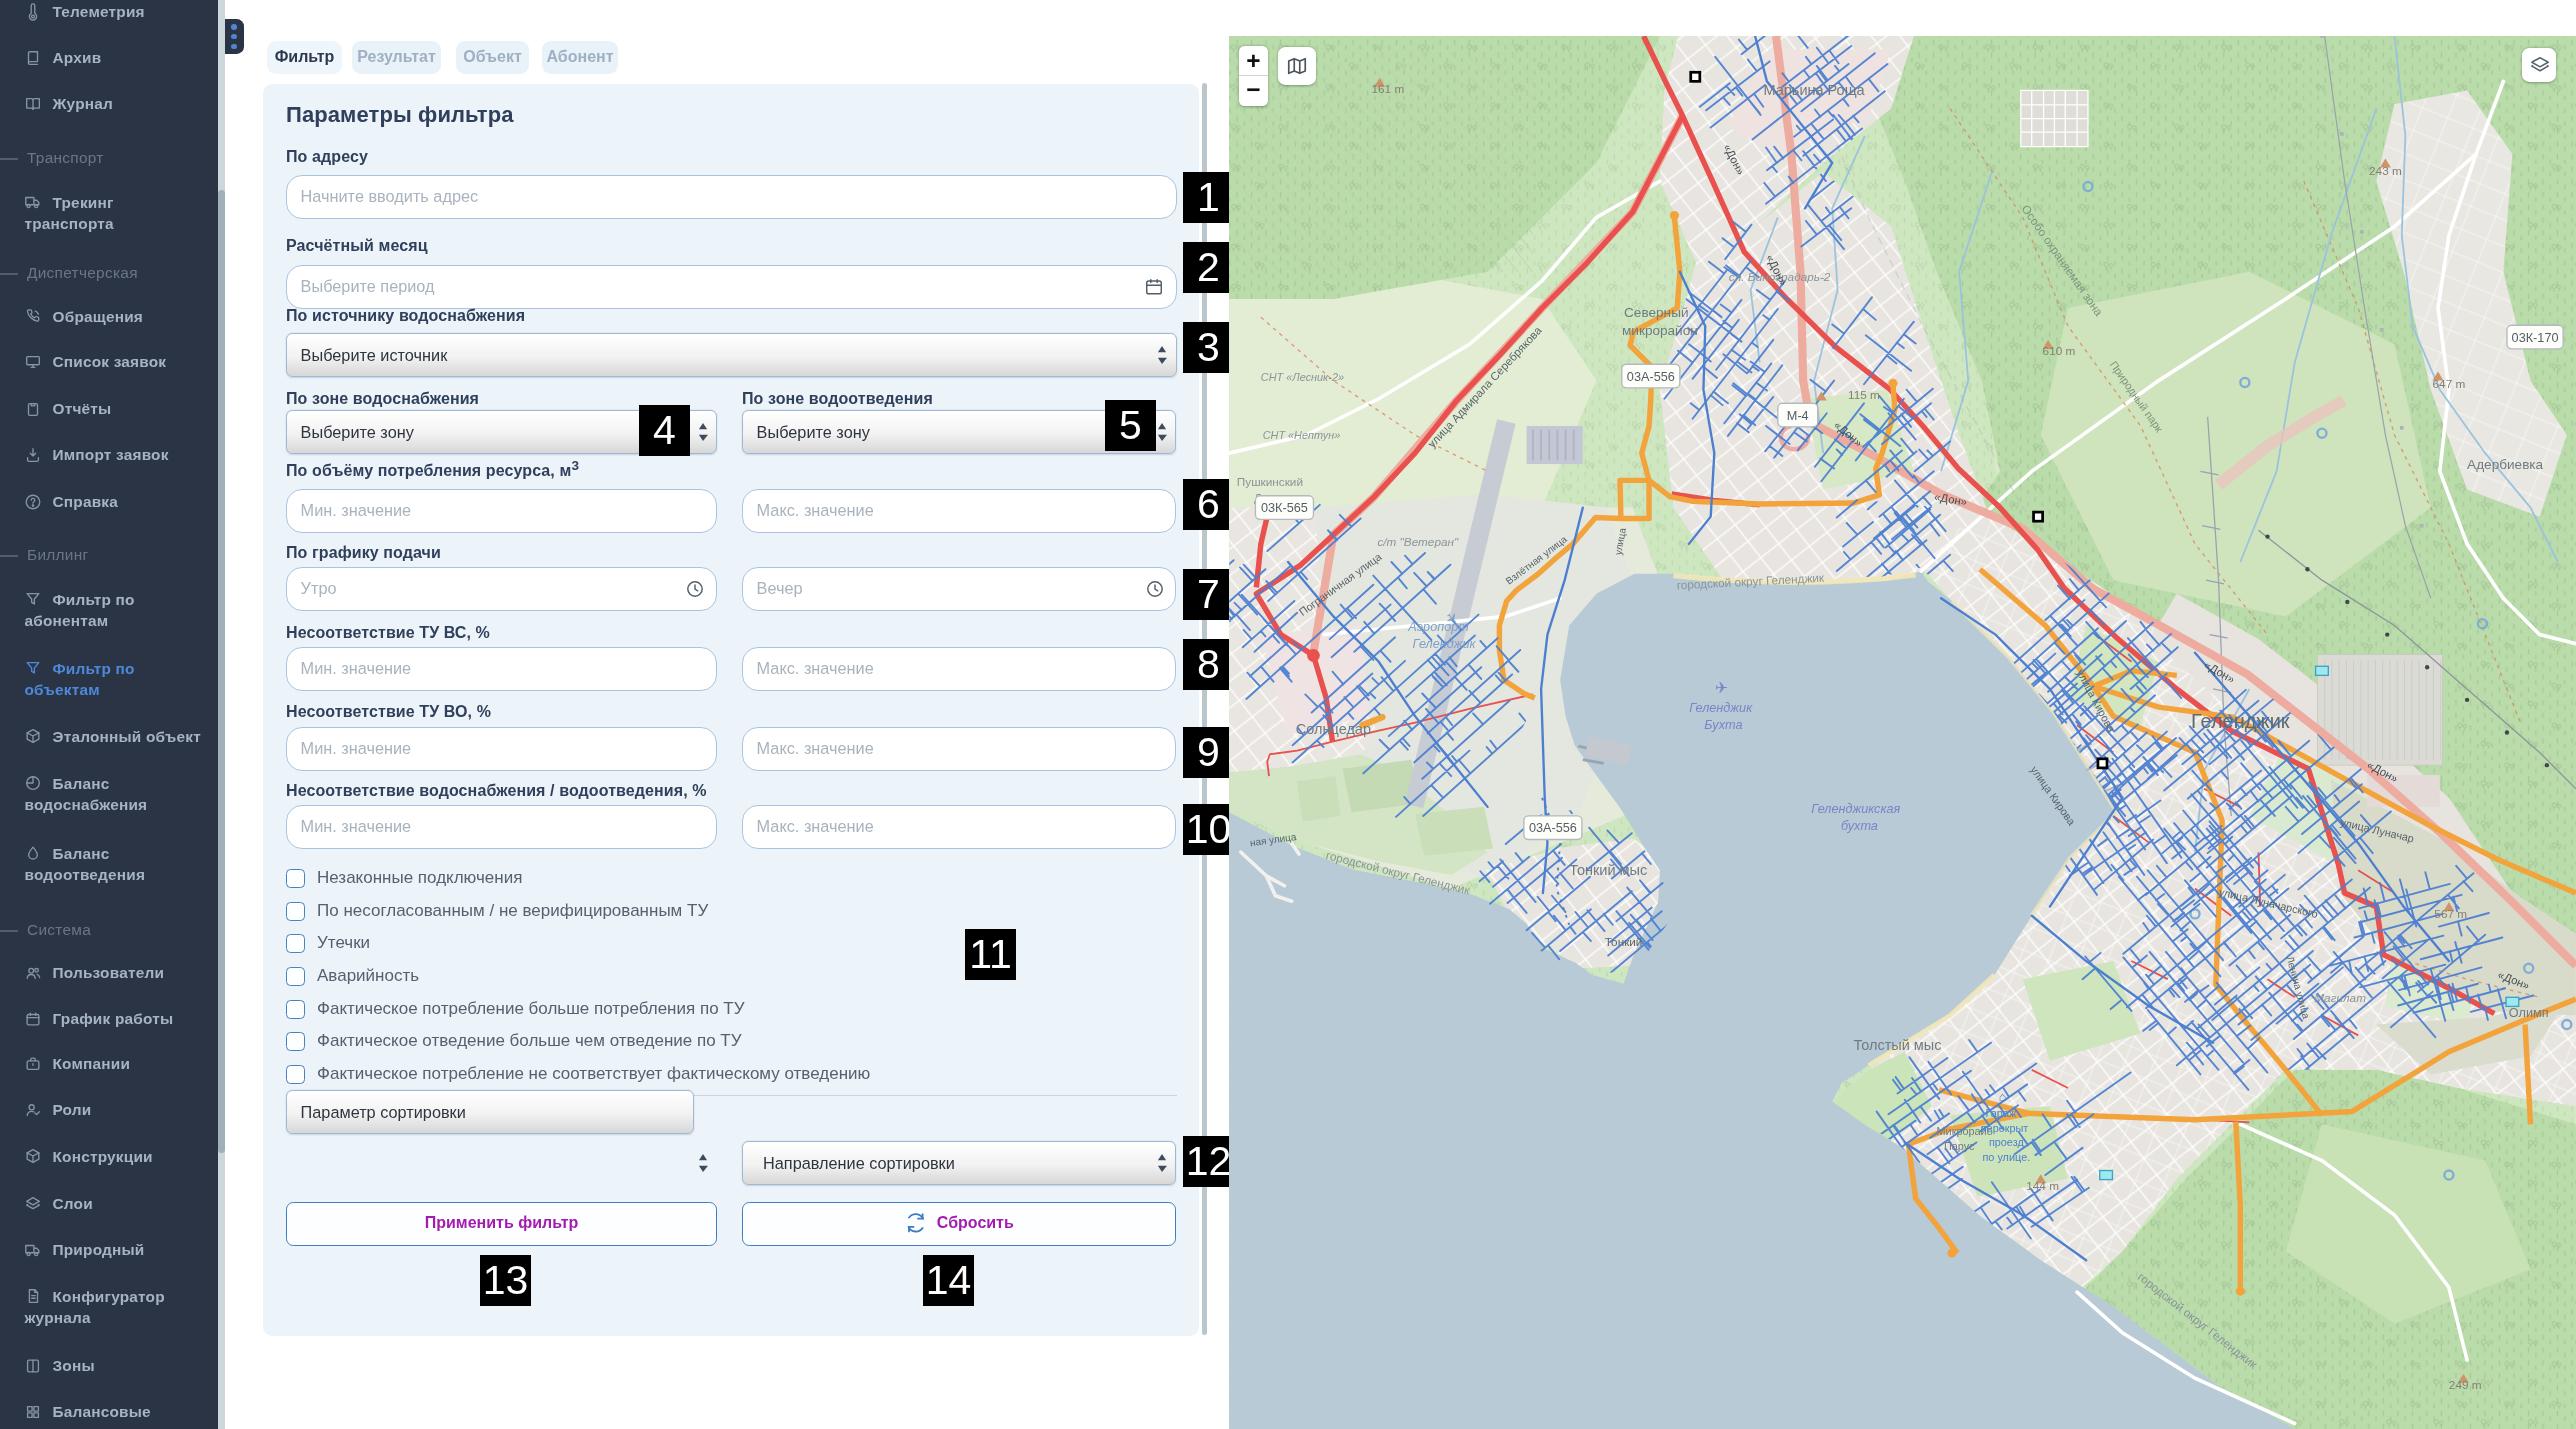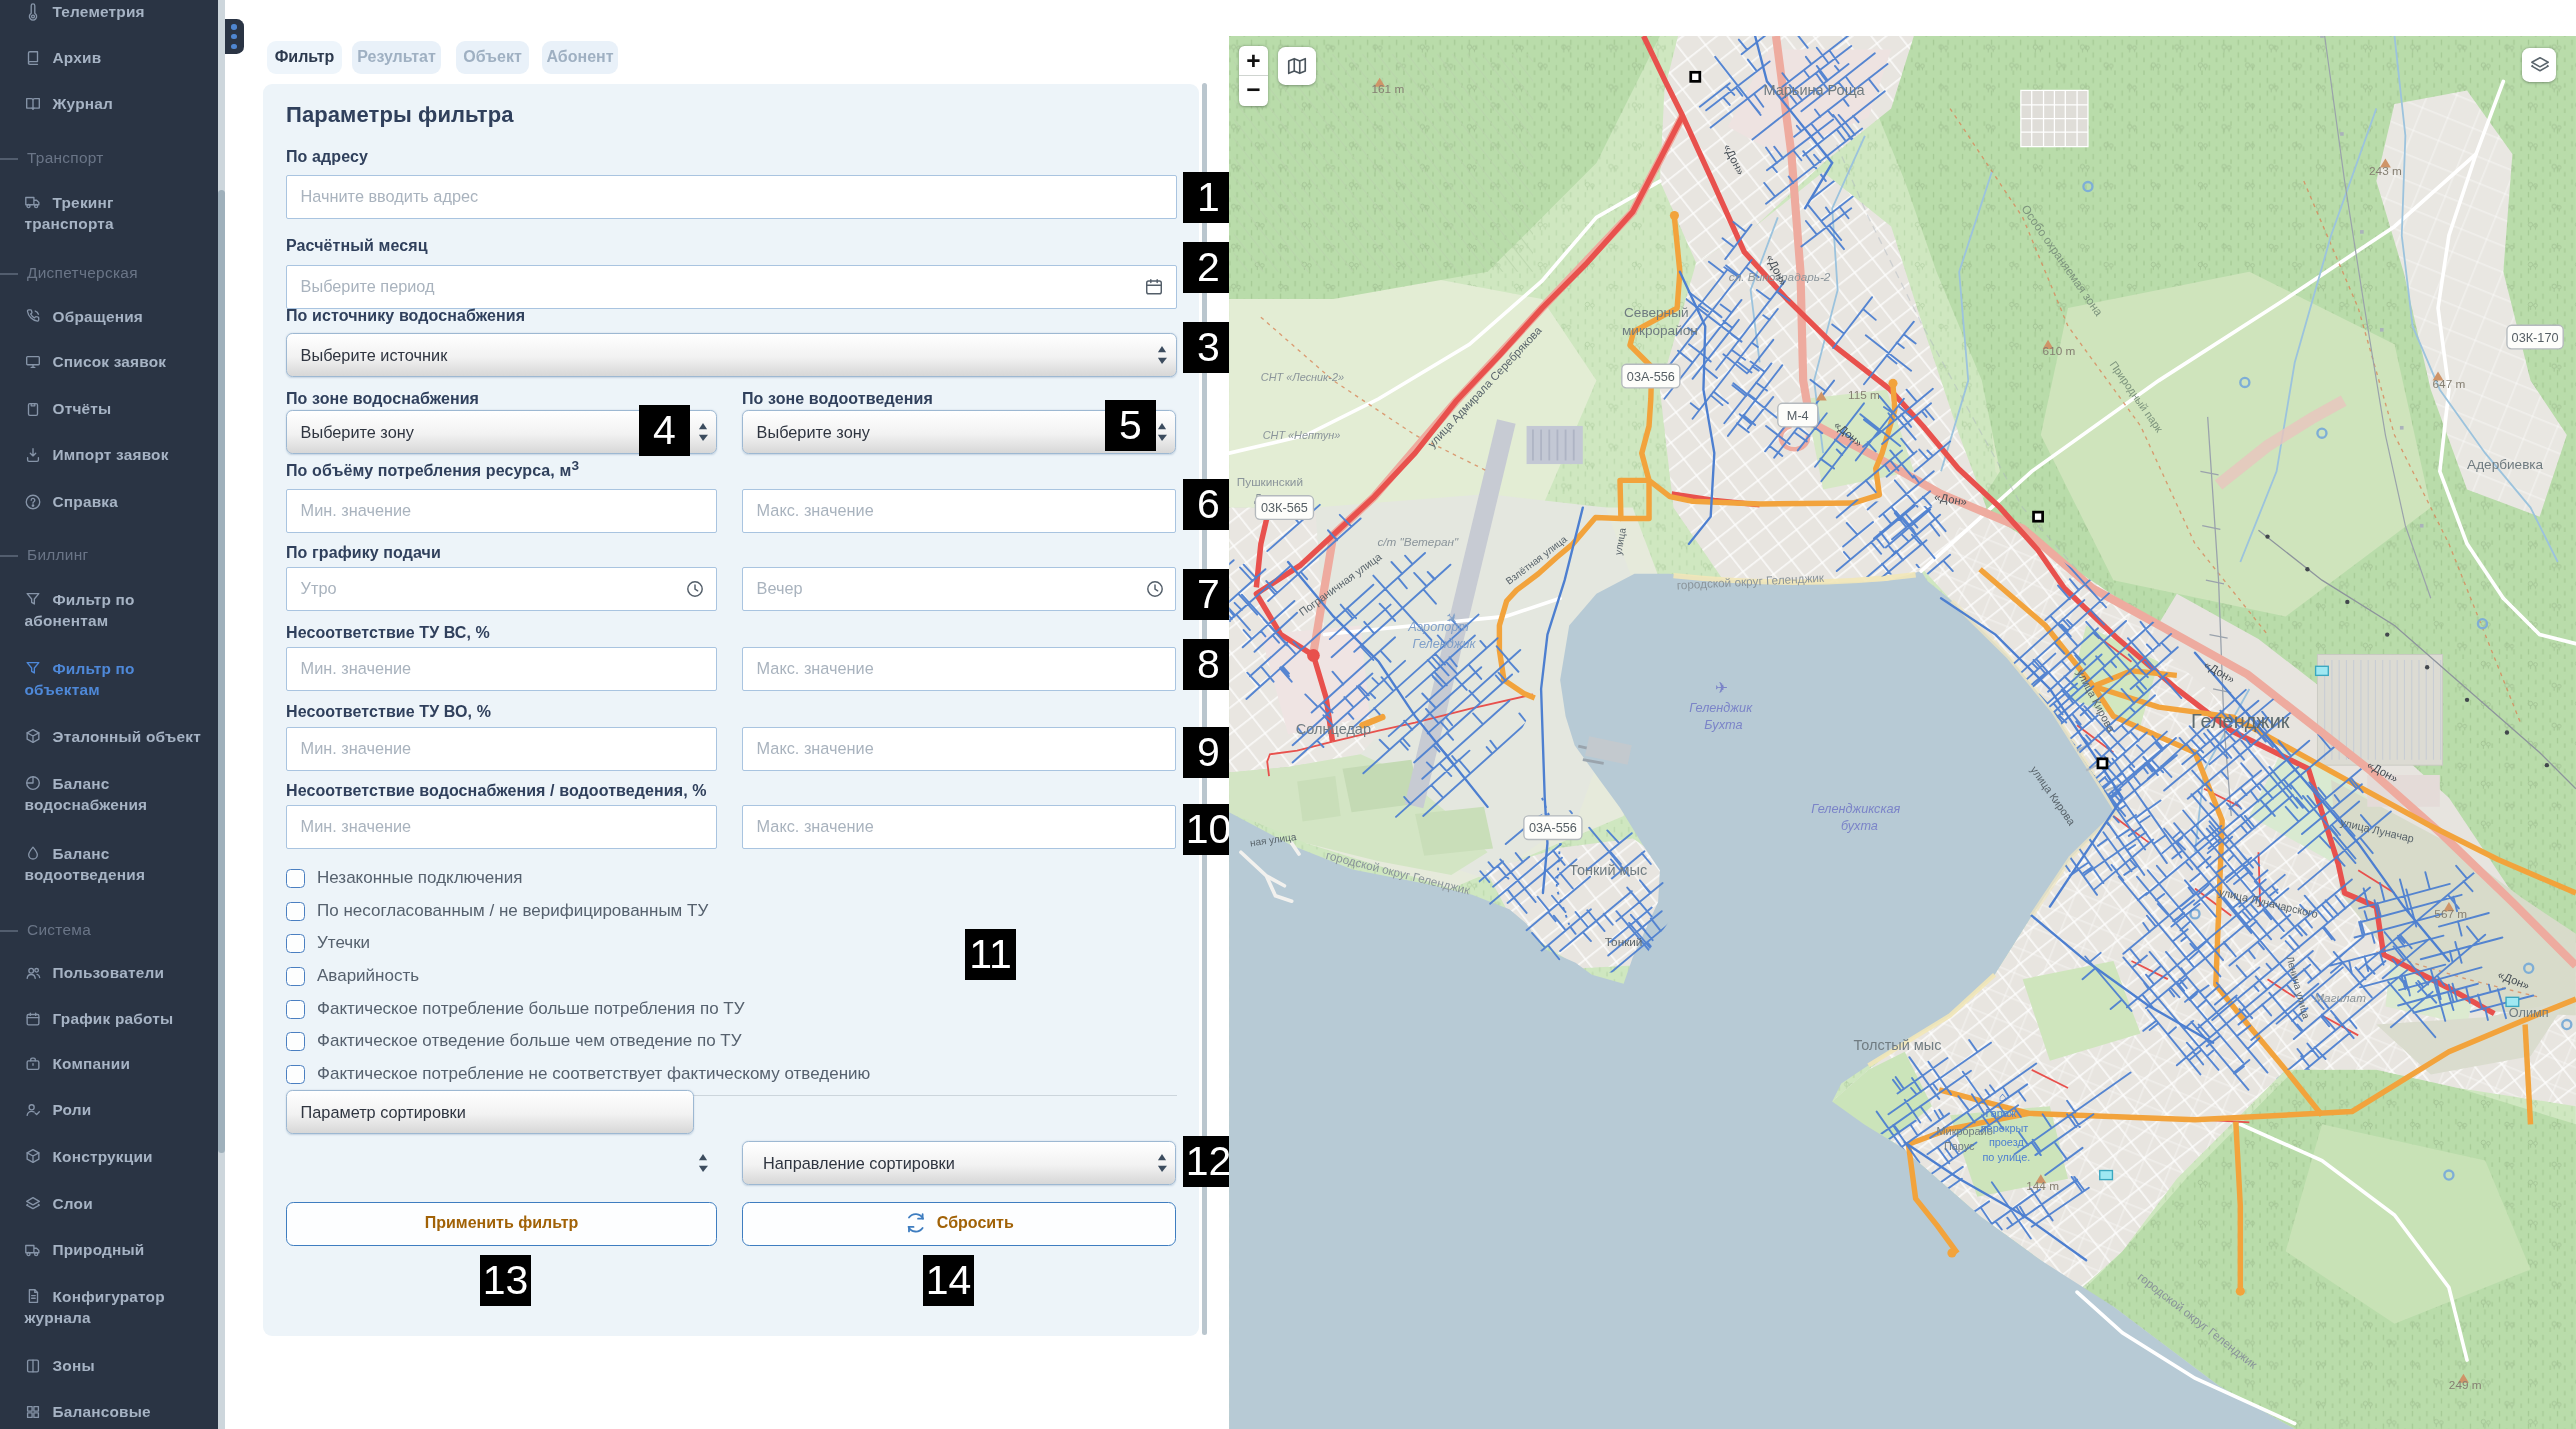--- a/index.html
+++ b/index.html
@@ -18,27 +18,27 @@
 #dots{position:absolute;left:225px;top:19px;width:19px;height:35px;background:#2a3444;border-radius:0 7.3px 7.3px 0;}
 #dots i{position:absolute;left:6.3px;width:5.4px;height:5.4px;border-radius:50%;background:#4f86d0;}
 
 .tab{position:absolute;top:41px;height:33px;border-radius:9px;background:#e9f1f9;color:#9fb0c2;font-size:16px;font-weight:700;text-align:center;}
 .tab span{display:block;margin-top:7.3px;}
 .tab.on{color:#2d3a4e;background:#eef5fb;}
 
 #panel{position:absolute;left:263px;top:84px;width:936px;height:1252px;background:#edf4f9;border-radius:9px;}
 #pbar{position:absolute;left:1202px;top:83px;width:5.4px;height:1252px;background:#bac6ce;border-radius:2.7px;}
 .lbl{position:absolute;left:286px;color:#30405c;font-size:16px;font-weight:700;letter-spacing:0.1px;}
-.inp{position:absolute;height:44px;background:#fff;border:1.8px solid #a9c4e0;border-radius:2px;color:#a9b3be;font-size:16.3px;line-height:40px;padding-left:13.6px;}
+.inp{position:absolute;height:44px;background:#fff;border:1.8px solid #a9c4e0;border-radius:16px;color:#a9b3be;font-size:16.3px;line-height:40px;padding-left:13.6px;}
 .sel{position:absolute;height:44px;background:linear-gradient(180deg,#fff 0%,#f2f2f2 55%,#d7d7d7 100%);border:0.9px solid #9db8d2;border-radius:6.3px;color:#2f3540;font-size:16.3px;line-height:42px;padding-left:13.6px;box-shadow:0 0.9px 1.8px rgba(120,150,180,.35);}
 .spin{position:absolute;width:9px;height:20px;}
 .cb{position:absolute;left:286px;width:19px;height:19px;border:1.8px solid #4a7fc1;border-radius:4.5px;background:#fdfefe;}
 .cbl{position:absolute;left:317px;color:#56616e;font-size:17px;font-weight:400;}
 .badge{position:absolute;width:51px;height:51px;background:#000;color:#fff;font-size:41px;text-align:center;line-height:51px;}
-.btn{position:absolute;height:44px;background:#fdfeff;border:1.8px solid #3e7dc0;border-radius:7.3px;color:#a16207;font-size:16px;font-weight:700;text-align:center;line-height:40px;}
+.btn{position:absolute;height:44px;background:#fdfeff;border:1.8px solid #3e7dc0;border-radius:7.3px;color:#a21caf;font-size:16px;font-weight:700;text-align:center;line-height:40px;}
 #divid{position:absolute;left:286px;top:1095px;width:891px;height:0.9px;background:#ccd5dc;}
 .micon{position:absolute;width:22px;height:22px;}
 </style></head><body>
 <div id="root">
 
 <div id="sb"></div>
 <div class="si" style="top:0.9px;">Телеметрия</div>
 <div class="sicon" style="top:2.7px;">
       <svg width="18" height="18" viewBox="0 0 20 20" fill="none" stroke="#8694a8" stroke-width="1.5" stroke-linecap="round" stroke-linejoin="round">
         <path d="M8 3a2 2 0 0 1 4 0v8.5a4 4 0 1 1-4 0z"></path>

